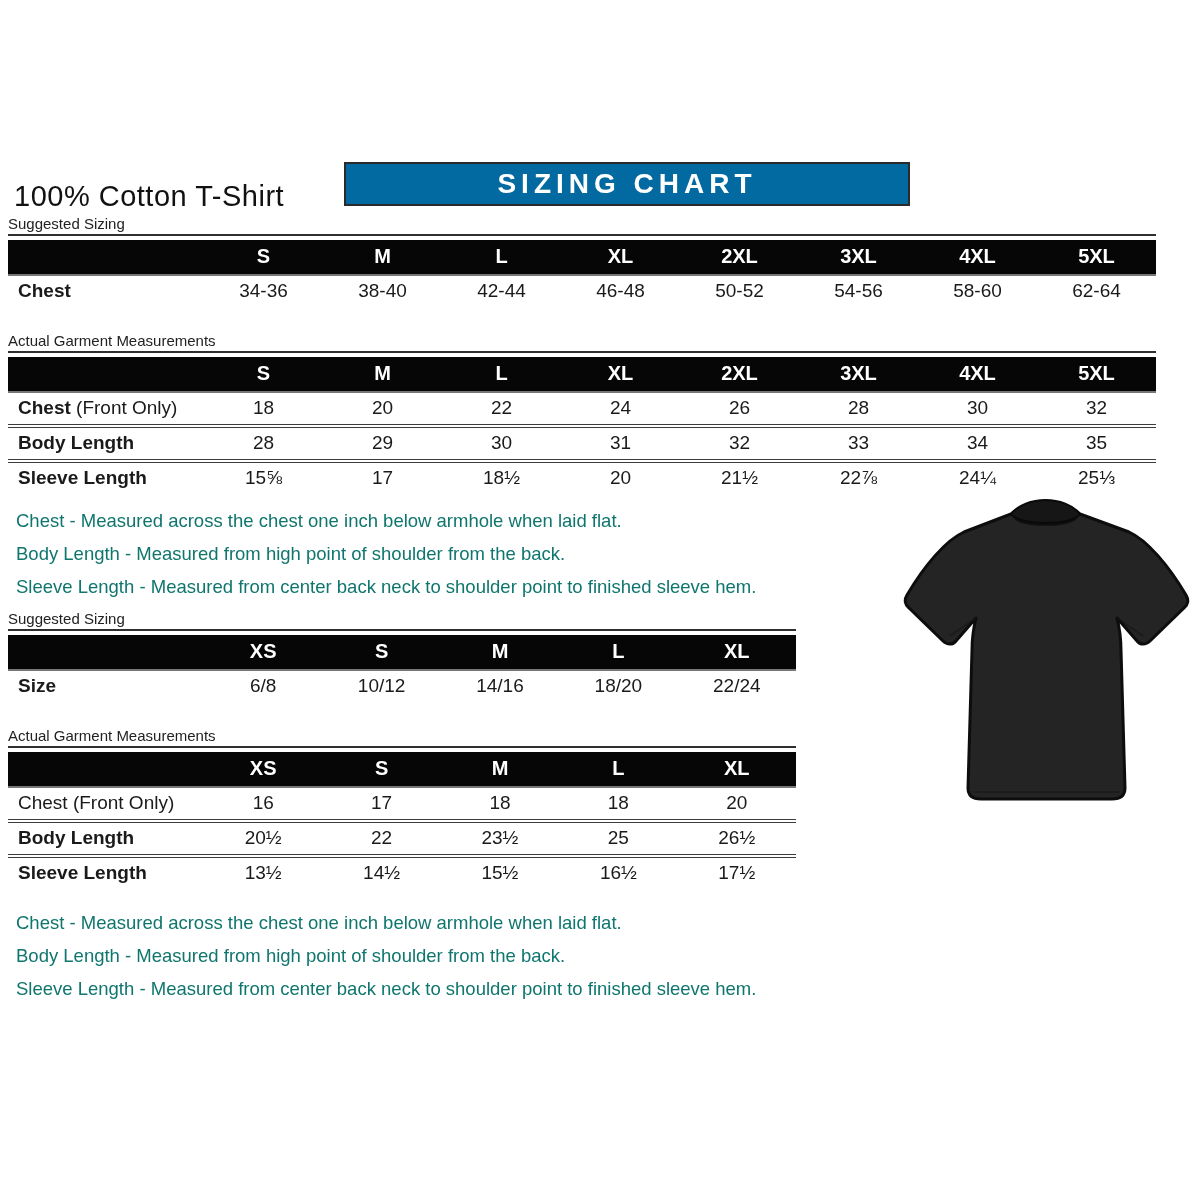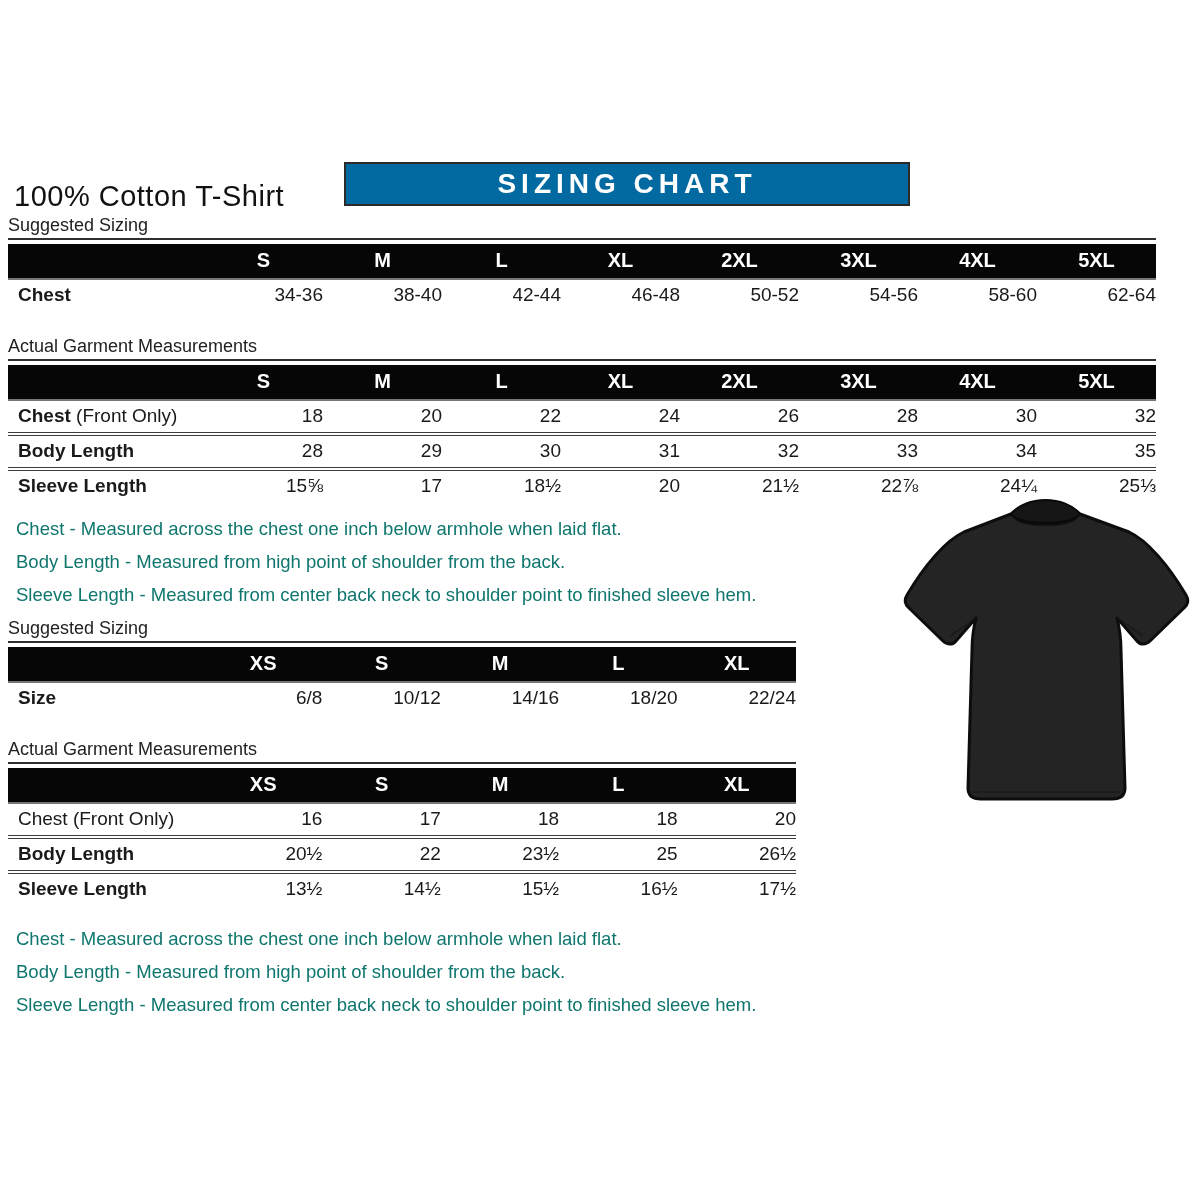--- a/index.html
+++ b/index.html
@@ -15,40 +15,40 @@
   .page-title { position:absolute; left:6px; top:2px; font-size:29px; font-weight:400; color:#111; letter-spacing:0.5px;margin-top:14px; }
   .banner {
     position:absolute; left:338px; top:0; width:562px; height:40px;
     background:#0369a1; display:flex; align-items:center; justify-content:center;
     box-shadow:0 0 0 2px #2a2a2a;
   }
   .banner span { color:#ffffff; font-weight:700; font-size:28px; letter-spacing:5px; }
 
   
   .sec-label {
-    font-size:18px; color:#222; padding-bottom:2px; margin-top:7px;
+    font-size:15px; color:#222; padding-bottom:2px; margin-top:7px;
     border-bottom:2px solid #2f2f2f;
   }
   .w-adult { width:1148px; }
   .w-youth { width:788px; }
 
   
   table { border-collapse:collapse; table-layout:fixed; margin-top:4px; }
   table.adult { width:1148px; }
   table.youth { width:788px; }
   thead th {
     background:#060606; color:#ffffff; font-weight:700; font-size:20px;
     text-align:center; padding:5px 0 6px 0; border-bottom:2px solid #777;
   }
   thead th.spacer { width:196px; }
   tbody td { font-size:19px; padding:4px 0 5px 0; }
   td.rowlabel { padding-left:10px; white-space:nowrap; }
   td.rowlabel .lbl-b { font-weight:700; }
   td.rowlabel .lbl { font-weight:400;margin-top:21px; }
-  td.val { text-align:right; }
+  td.val { text-align:center; }
   tbody tr + tr td { border-top:4px double #3c3c3c; }
 
   
   .notes { margin-top:10px; margin-left:8px; }
   .note { font-size:18.5px; color:#0f766e; line-height:33px; }
 
   .youth-title { margin-top:7px; font-size:30px; font-weight:700; color:#0f0f0f; letter-spacing:0.3px; }
   .gap-sm { margin-top:25px; }
 
   

